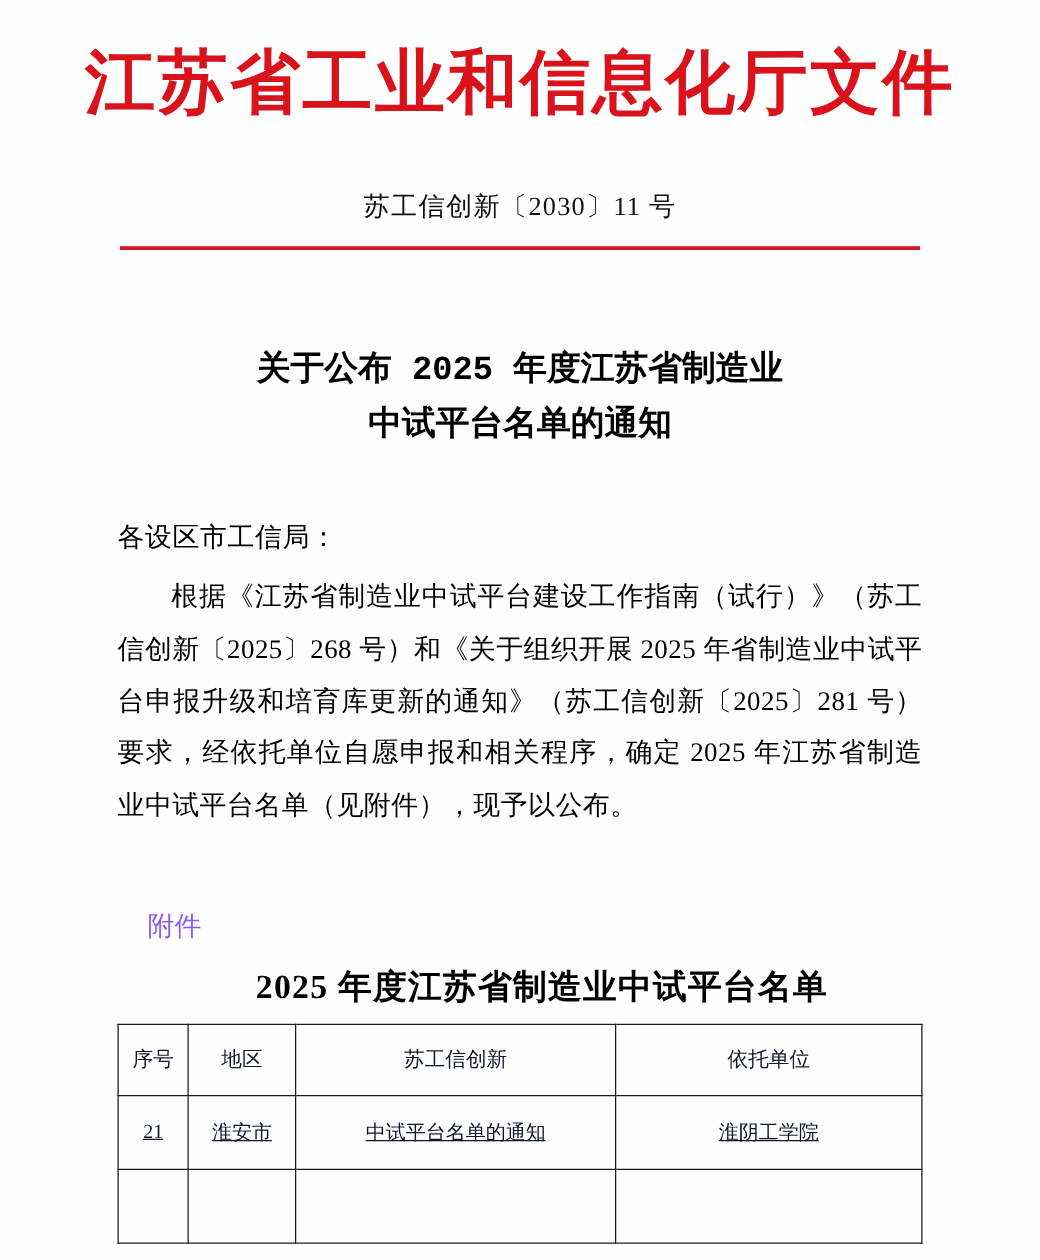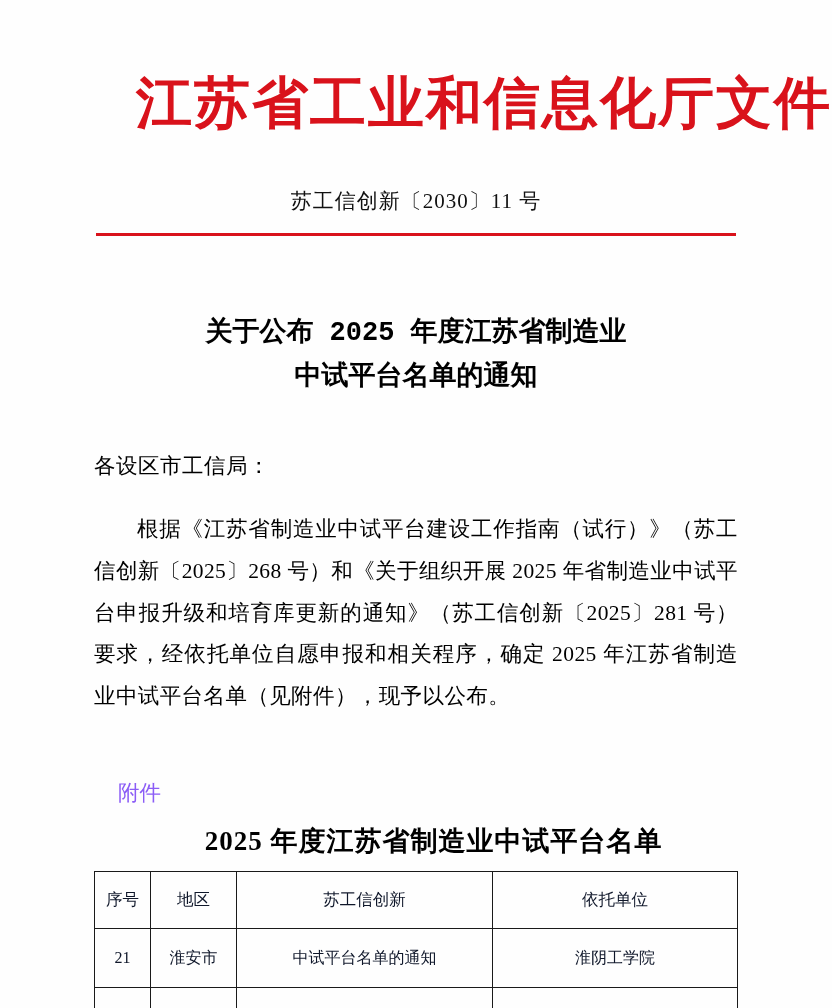--- a/index.html
+++ b/index.html
@@ -25,22 +25,22 @@
     position: absolute;
     left: 0;
     top: 0;
     width: 832px;
     height: 1008px;
     background: #fefefe;
   }
 
   
   .masthead {
-    text-align: right;
-    padding-top: 72px;
+    text-align: center;
+    padding-top: 36px;
   }
   .masthead-title {
     color: #d9121b;
     font-family: "Liberation Serif", "DejaVu Serif", serif;
     font-weight: bold;
     font-size: 56px;
     letter-spacing: 2px;
     line-height: 1.12;
     margin: 0;
     white-space: nowrap;
@@ -80,21 +80,21 @@
     width: 644px;
   }
   .salutation {
     margin-top: 46px;
     font-size: 21.5px;
     line-height: 1.9;
     color: #000;
     letter-spacing: 0.5px;
   }
   .body-para {
-    margin-top: 22px;
+    margin-top: 6px;
     font-size: 21.5px;
     line-height: 1.95;
     color: #000;
     text-indent: 2em;
     text-align: justify;
     text-justify: inter-ideograph;
     letter-spacing: 0.4px;
   }
 
   
@@ -138,20 +138,21 @@
     height: 52px;
     padding: 2px 4px;
   }
   table.listing th.narrow-head {
     line-height: 1.15;
   }
   table.listing td {
     font-size: 16px;
     height: 54px;
     padding: 2px 4px;
+    text-decoration: underline;
   }
   td.col-idx { font-size: 18px; }
   .col-w1 { width: 56px; }
   .col-w2 { width: 86px; }
   .col-w3 { width: 256px; }
   .col-w4 { width: auto; }
 
   .clipped-row td {
     height: 18px;
     border-bottom: none;

